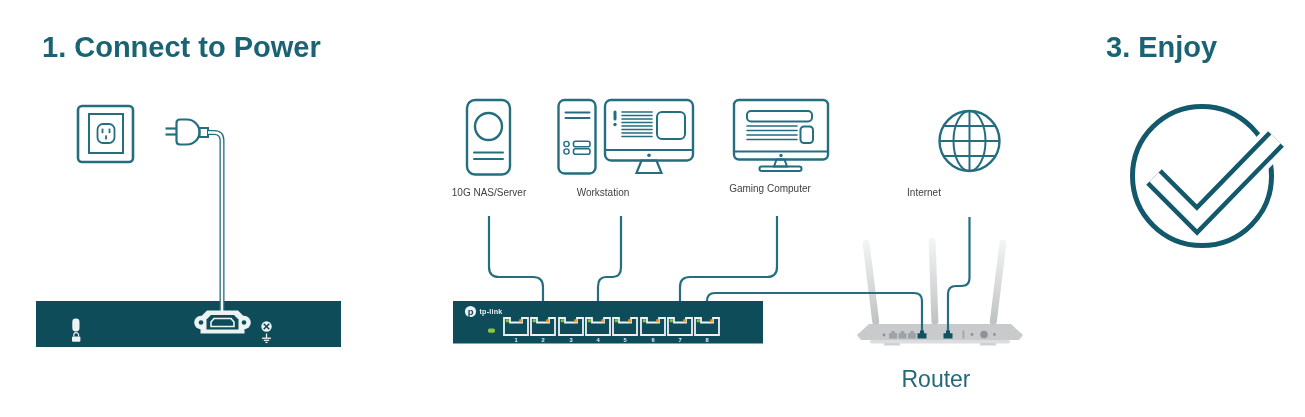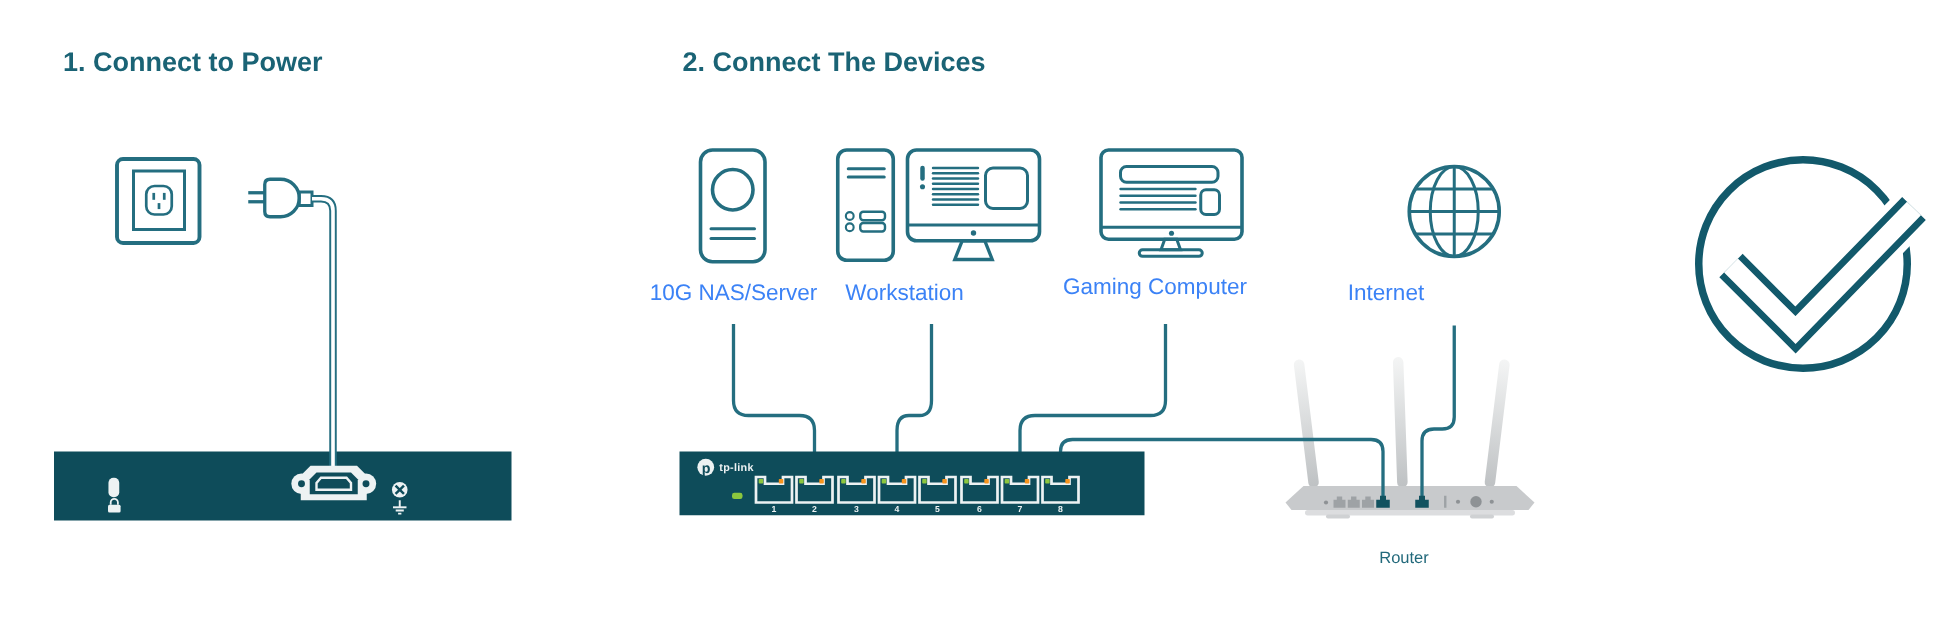--- a/index.html
+++ b/index.html
@@ -1,29 +1,29 @@
 <!DOCTYPE html>
 <html><head>
 <meta charset="utf-8">
 <style>
   html,body{margin:0;padding:0;background:#fff;}
   .canvas{position:relative;width:1305px;height:417px;background:#FFFFFF;
           font-family:"Liberation Sans",sans-serif;overflow:hidden;}
   svg.art{position:absolute;left:0;top:0;font-family:"Liberation Sans",sans-serif;}
-  .title{position:absolute;font-weight:700;font-size:18px;color:#1A6375;white-space:nowrap;}
-  .dlabel{position:absolute;font-size:15px;color:#3b82f6;transform:translateX(-50%);white-space:nowrap;}
-  .rlabel{position:absolute;font-size:11px;color:#22697B;transform:translateX(-50%);white-space:nowrap;}
+  .title{position:absolute;font-weight:700;font-size:29px;color:#1A6375;white-space:nowrap;}
+  .dlabel{position:absolute;font-size:10px;color:#404040;transform:translateX(-50%);white-space:nowrap;}
+  .rlabel{position:absolute;font-size:23px;color:#22697B;transform:translateX(-50%);white-space:nowrap;}
 </style>
 </head>
 <body>
 
 <div class="canvas">
 
   <div class="title" style="left:42px;top:31px">1. Connect to Power</div>
-  <div class="title" style="left:455px;top:31px">2. Connect The Devices</div>
+  <div class="title" style="left:1106px;top:31px">3. Enjoy</div>
 
   <div class="dlabel" style="left:489px;top:187px">10G NAS/Server</div>
   <div class="dlabel" style="left:603px;top:187px">Workstation</div>
   <div class="dlabel" style="left:770px;top:183px">Gaming Computer</div>
   <div class="dlabel" style="left:924px;top:187px">Internet</div>
   <div class="rlabel" style="left:936px;top:366px">Router</div>
 
   <svg class="art" width="1305" height="417" viewBox="0 0 1305 417">
     <defs>
       <linearGradient id="ant" x1="0" y1="0" x2="0" y2="1">

